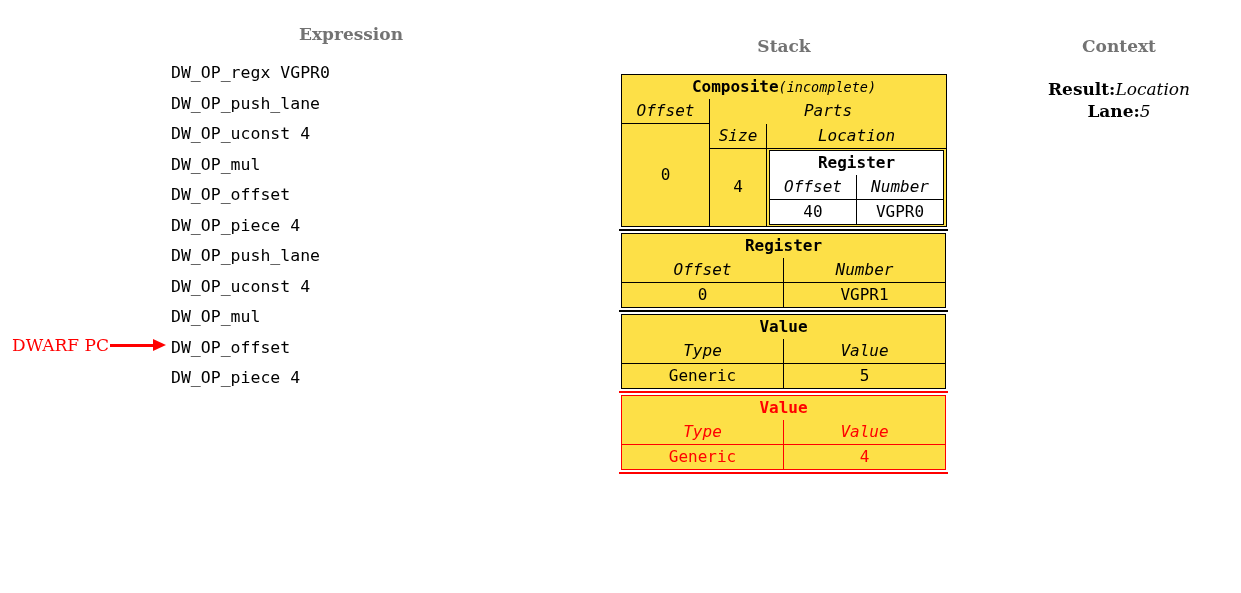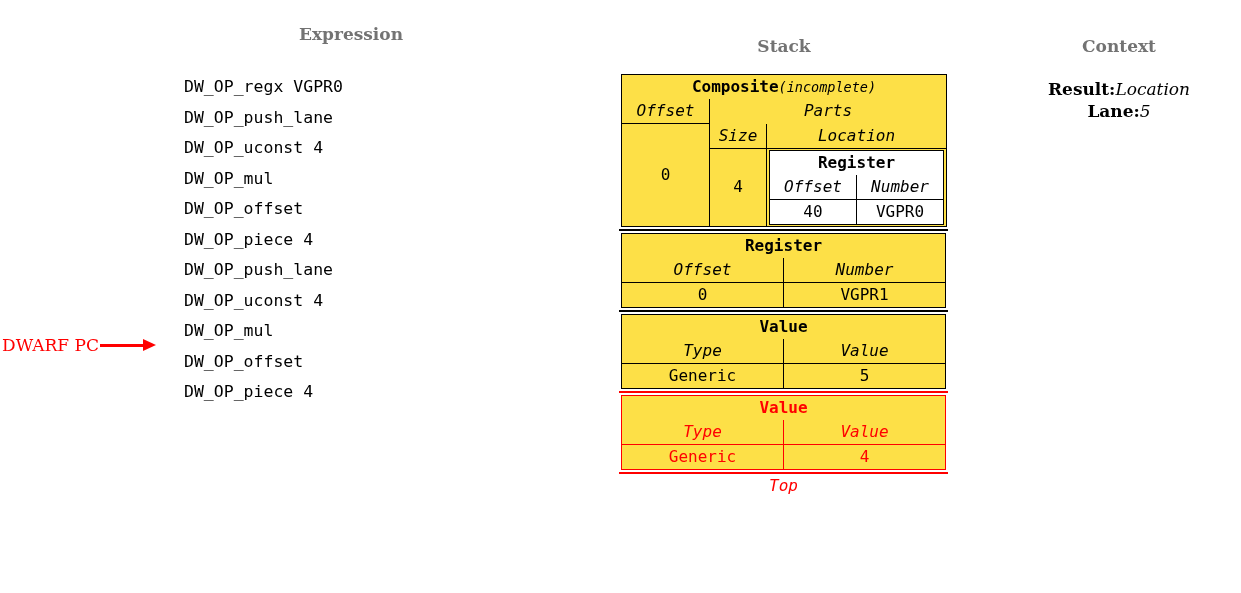--- a/index.html
+++ b/index.html
@@ -26,36 +26,35 @@
     white-space: nowrap;
   }
   #heading-expression { left: 251px; top: 24px; width: 200px; }
   #heading-stack      { left: 684px; top: 36px; width: 200px; }
   #heading-context    { left: 1019px; top: 36px; width: 200px; }
 
   
   #expression-list {
     position: absolute;
     left: 171px;
-    top: 72px;
+    top: 58px;
     width: 260px;
-    margin-left: 13px;
   }
   .expr-line {
     font-family: "DejaVu Sans Mono", monospace;
     font-size: 16.5px;
     line-height: 30.5px;
     color: #000000;
     white-space: pre;
   }
 
   
   #dwarf-pc-marker {
     position: absolute;
-    left: 2px;
+    left: 12px;
     top: 332px;
     height: 26px;
     display: flex;
     align-items: center;
     color: #ff0000;
   }
   #dwarf-pc-label {
     font-family: "DejaVu Serif", serif;
     font-size: 17px;
     color: #ff0000;
@@ -341,16 +340,15 @@
           <td class="hdr">Type</td>
           <td class="hdr">Value</td>
         </tr>
         <tr>
           <td>Generic</td>
           <td>4</td>
         </tr>
       </tbody>
     </table>
     <div class="stack-rule red"></div>
-    <div id="top-label">Top</div>
   </div>
 
 </div>
 
 </body></html>

